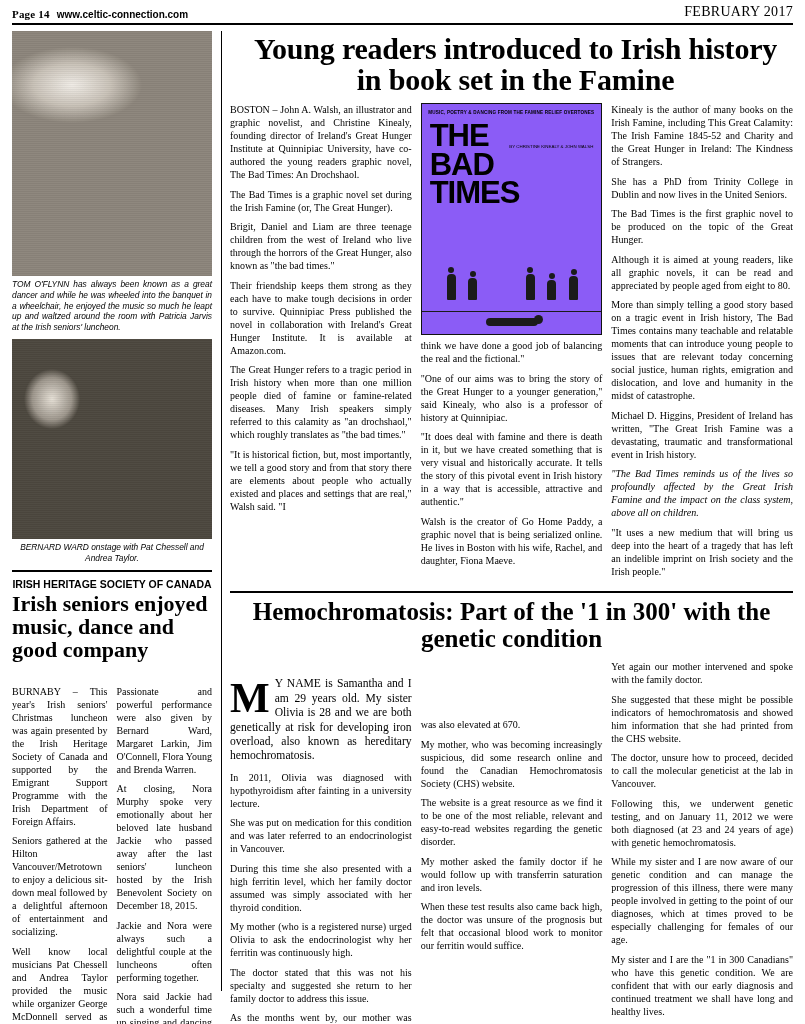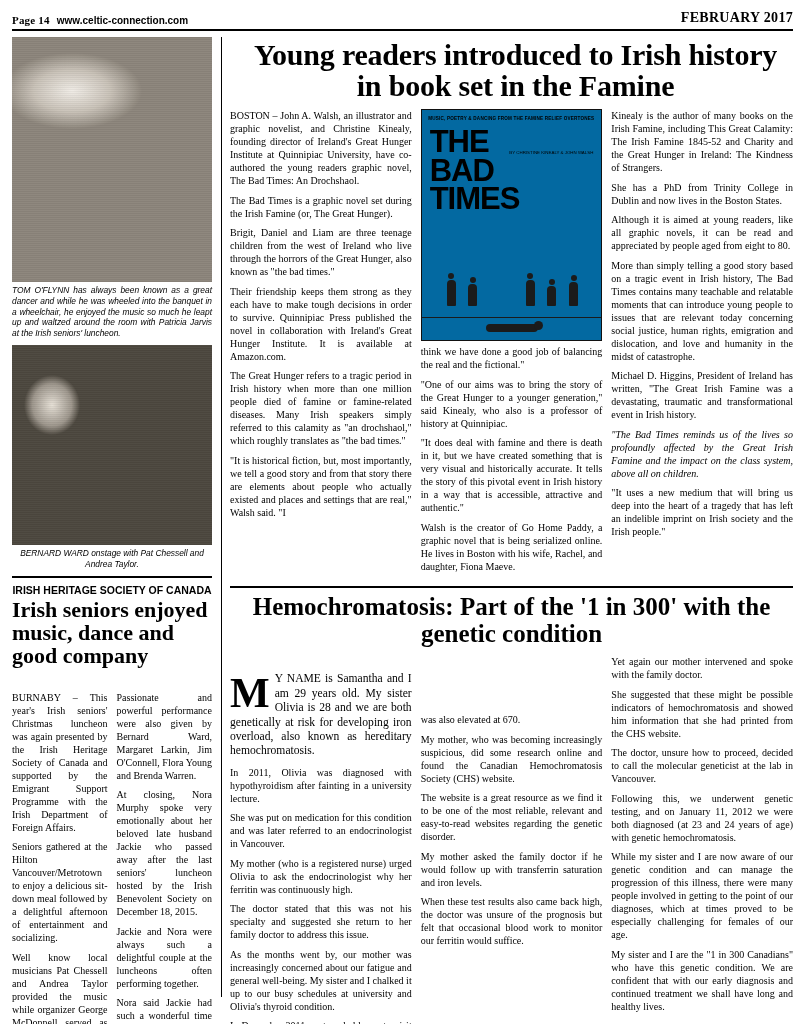--- a/index.html
+++ b/index.html
@@ -10,21 +10,21 @@
     background: #ffffff;
     font-family: "Liberation Serif", serif;
     color: #000;
     position: relative;
     overflow: hidden;
   }
   .page {
     position: relative;
     width: 805px;
     height: 1024px;
-    padding: 10px 12px 6px 12px;
+    padding: 4px 12px 6px 12px;
   }
   
   .masthead {
     display: flex;
     align-items: flex-end;
     justify-content: space-between;
     border-bottom: 2px solid #000;
     padding-bottom: 3px;
     margin-bottom: 6px;
   }
@@ -40,21 +40,21 @@
     letter-spacing: .2px;
   }
   .site-url {
     font-family: "Liberation Sans", sans-serif;
     font-size: 10px;
     font-weight: bold;
   }
   .masthead-right {
     font-family: "Liberation Serif", serif;
     font-size: 14px;
-    font-weight: bold;
+    font-weight: normal;
     letter-spacing: .3px;
   }
 
   
   .content {
     display: flex;
     gap: 9px;
     height: 960px;
   }
   .col-left { width: 200px; flex: 0 0 200px; }
@@ -169,21 +169,21 @@
     font-size: 11.6px;
     line-height: 1.24;
     text-align: justify;
     margin: 17px 0 7px 0;
   }
 
   
   .bookcover {
     width: 100%;
     height: 232px;
-    background: #0369a1;
+    background: #8b5cf6;
     border: 1px solid #111;
     position: relative;
     overflow: hidden;
     margin-bottom: 4px;
   }
   .bc-toptext {
     position: absolute;
     top: 6px; right: 7px;
     text-align: right;
     font-family: "Liberation Sans", sans-serif;
@@ -332,41 +332,43 @@
             </div>
           </div>
           <p class="body">think we have done a good job of balancing the real and the fictional."</p>
           <p class="body">"One of our aims was to bring the story of the Great Hunger to a younger generation," said Kinealy, who also is a professor of history at Quinnipiac.</p>
           <p class="body">"It does deal with famine and there is death in it, but we have created something that is very visual and historically accurate. It tells the story of this pivotal event in Irish history in a way that is accessible, attractive and authentic."</p>
           <p class="body">Walsh is the creator of Go Home Paddy, a graphic novel that is being serialized online. He lives in Boston with his wife, Rachel, and daughter, Fiona Maeve.</p>
         </div>
 
         <div class="colbox">
           <p class="body">Kinealy is the author of many books on the Irish Famine, including This Great Calamity: The Irish Famine 1845-52 and Charity and the Great Hunger in Ireland: The Kindness of Strangers.</p>
-          <p class="body">She has a PhD from Trinity College in Dublin and now lives in the Boston States.</p>
+          <p class="body">She has a PhD from Trinity College in Dublin and now lives in the United Seniors.</p>
+          <p class="body">The Bad Times is the first graphic novel to be produced on the topic of the Great Hunger.</p>
           <p class="body">Although it is aimed at young readers, like all graphic novels, it can be read and appreciated by people aged from eight to 80.</p>
           <p class="body">More than simply telling a good story based on a tragic event in Irish history, The Bad Times contains many teachable and relatable moments that can introduce young people to issues that are relevant today  concerning social justice,  human rights, emigration and dislocation, and love and humanity in the midst of catastrophe.</p>
           <p class="body">Michael D. Higgins, President of Ireland has written, "The Great Irish Famine was a devastating, traumatic and transformational event in Irish history.</p>
           <p class="body italic">"The Bad Times reminds us of the lives so profoundly affected by the Great Irish Famine and the impact on the class system, above all on children.</p>
           <p class="body">"It uses a new medium that will bring us deep into the heart of a tragedy that has left an indelible imprint on Irish society and the Irish people."</p>
         </div>
       </div>
 
       <div class="hr-thick"></div>
 
       <h2 class="story-title">Hemochromatosis: Part of the '1 in 300' with the genetic condition</h2>
 
       <div class="cols3">
         <div class="colbox">
           <div class="dropcap-wrap">
             <span class="dropcap">M</span>
             <p class="lead">Y NAME is Samantha and I am 29 years old. My sister Olivia is 28 and we are both genetically at risk for developing iron overload, also known as hereditary hemochromatosis.</p>
           </div>
           <p class="body">In 2011, Olivia was diagnosed with hypothyroidism after fainting in a university lecture.</p>
           <p class="body">She was put on medication for this condition and was later referred to an endocrinologist in Vancouver.</p>
+          <p class="body">During this time she also presented with a high ferritin level, which her family doctor assumed was simply associated with her thyroid condition.</p>
           <p class="body">My mother (who is a registered nurse) urged Olivia to ask the endocrinologist why her ferritin was continuously high.</p>
           <p class="body">The doctor stated that this was not his specialty and suggested she return to her family doctor to address this issue.</p>
           <p class="body">As the months went by, our mother was increasingly concerned about our fatigue and general well-being. My sister and I chalked it up to our busy schedules at university and Olivia's thyroid condition.</p>
           <p class="body">In December 2011 we traveled home to visit our parents and my mother insisted that we go see our family doctor and have our blood work checked again.</p>
 
         </div>
 
         <div class="colbox">
           <div style="height:58px;"></div>
           <p class="body">was also elevated at 670.</p>

